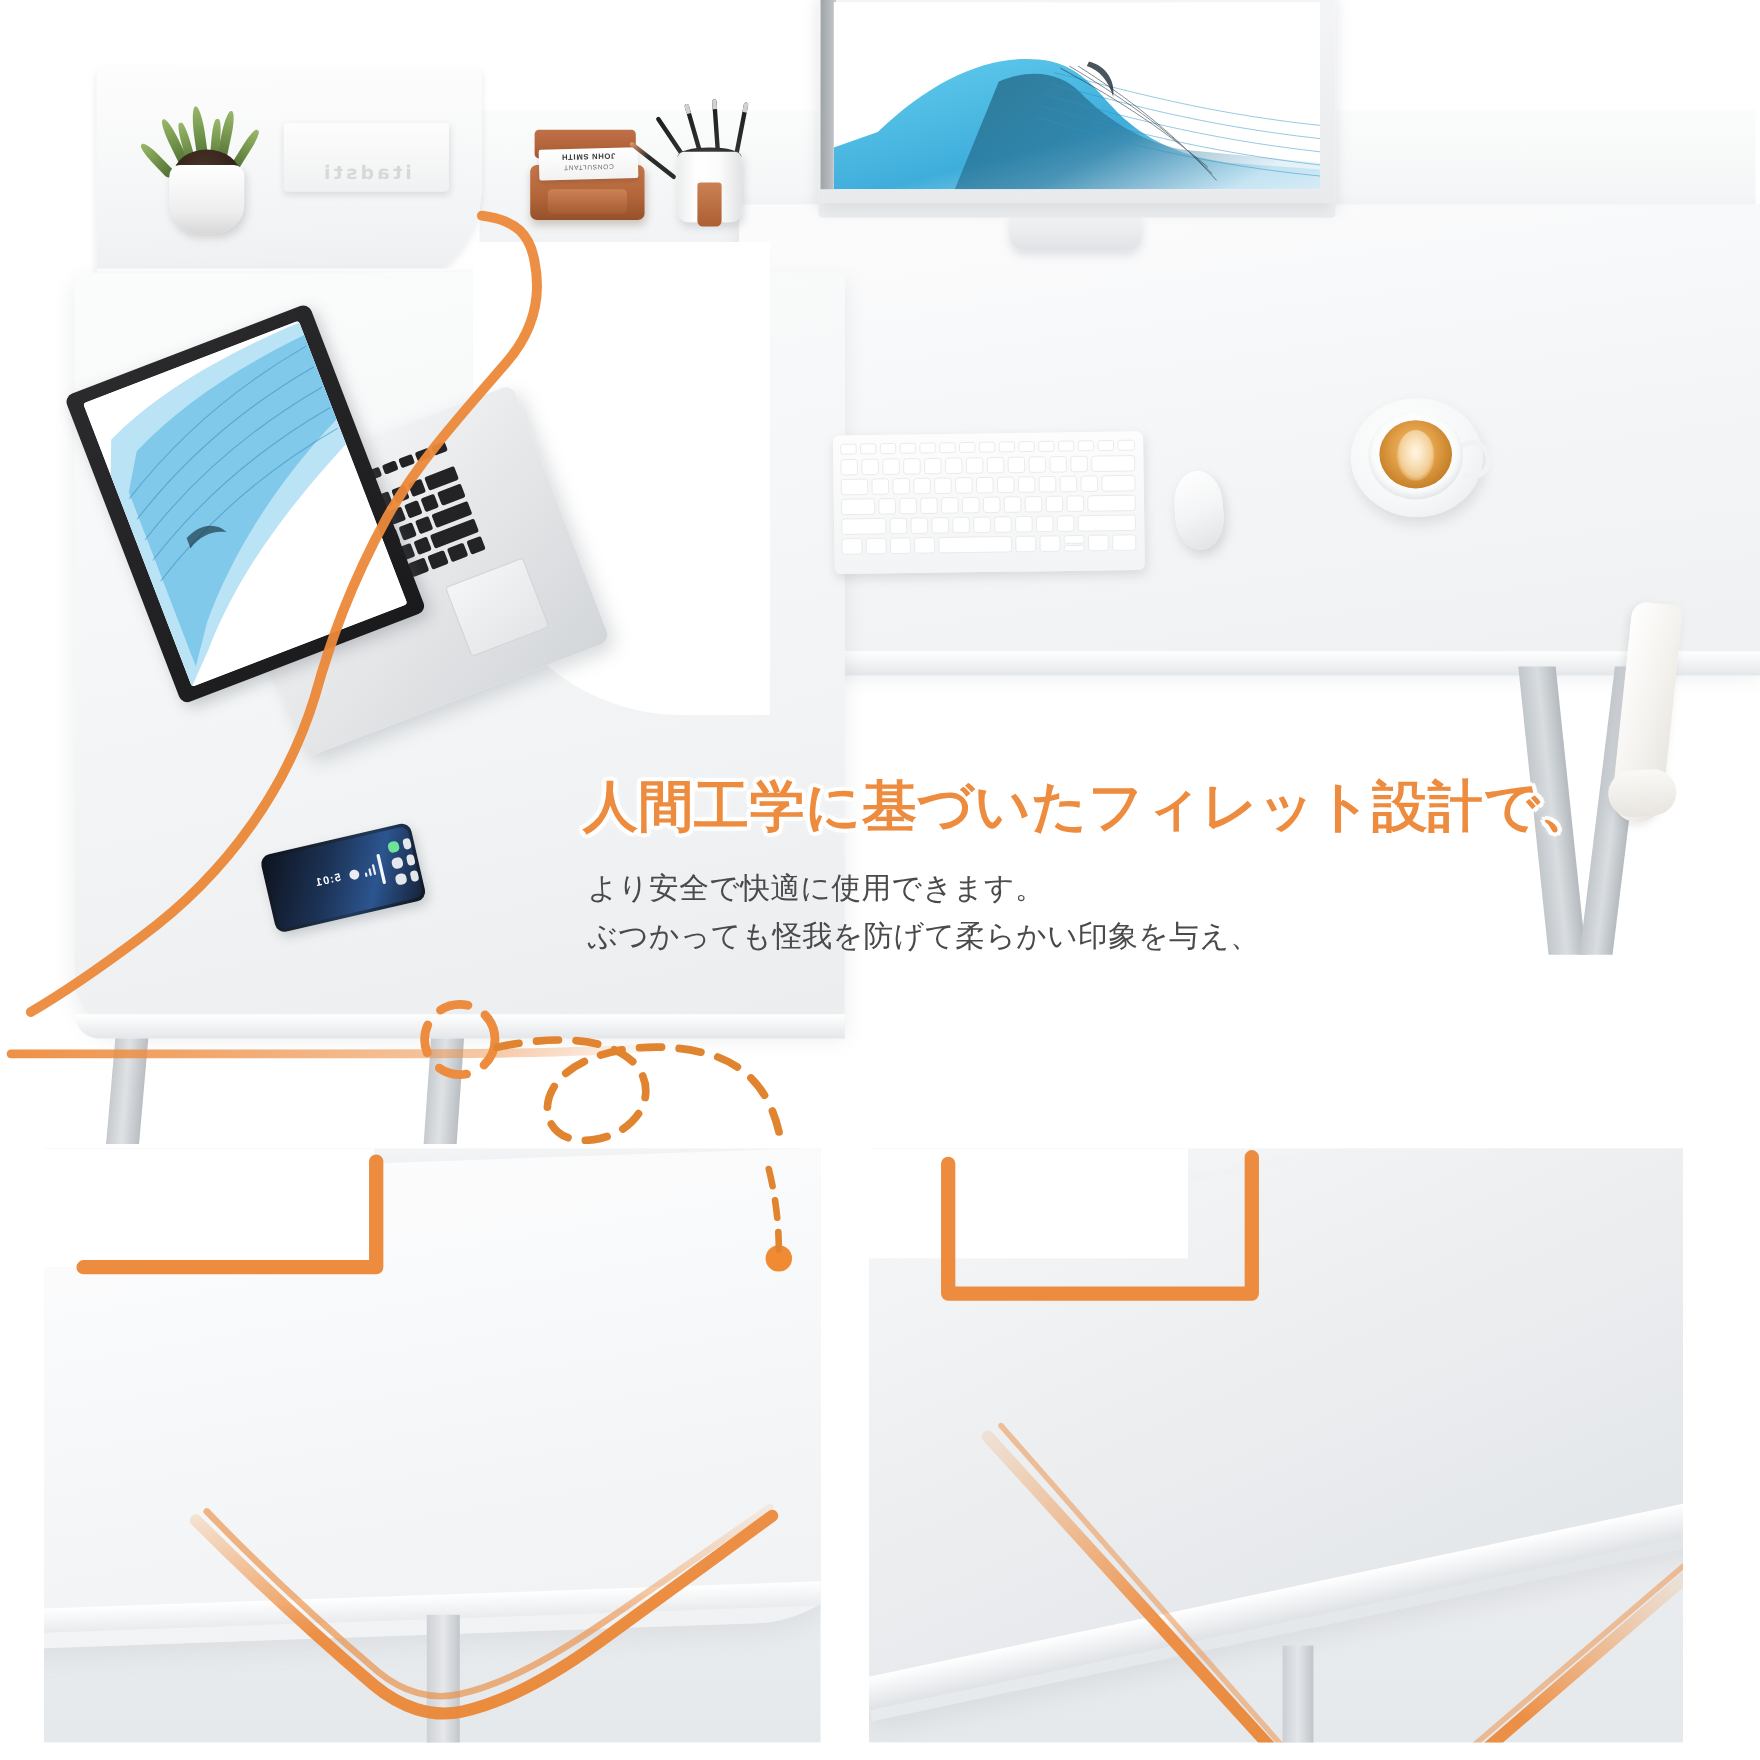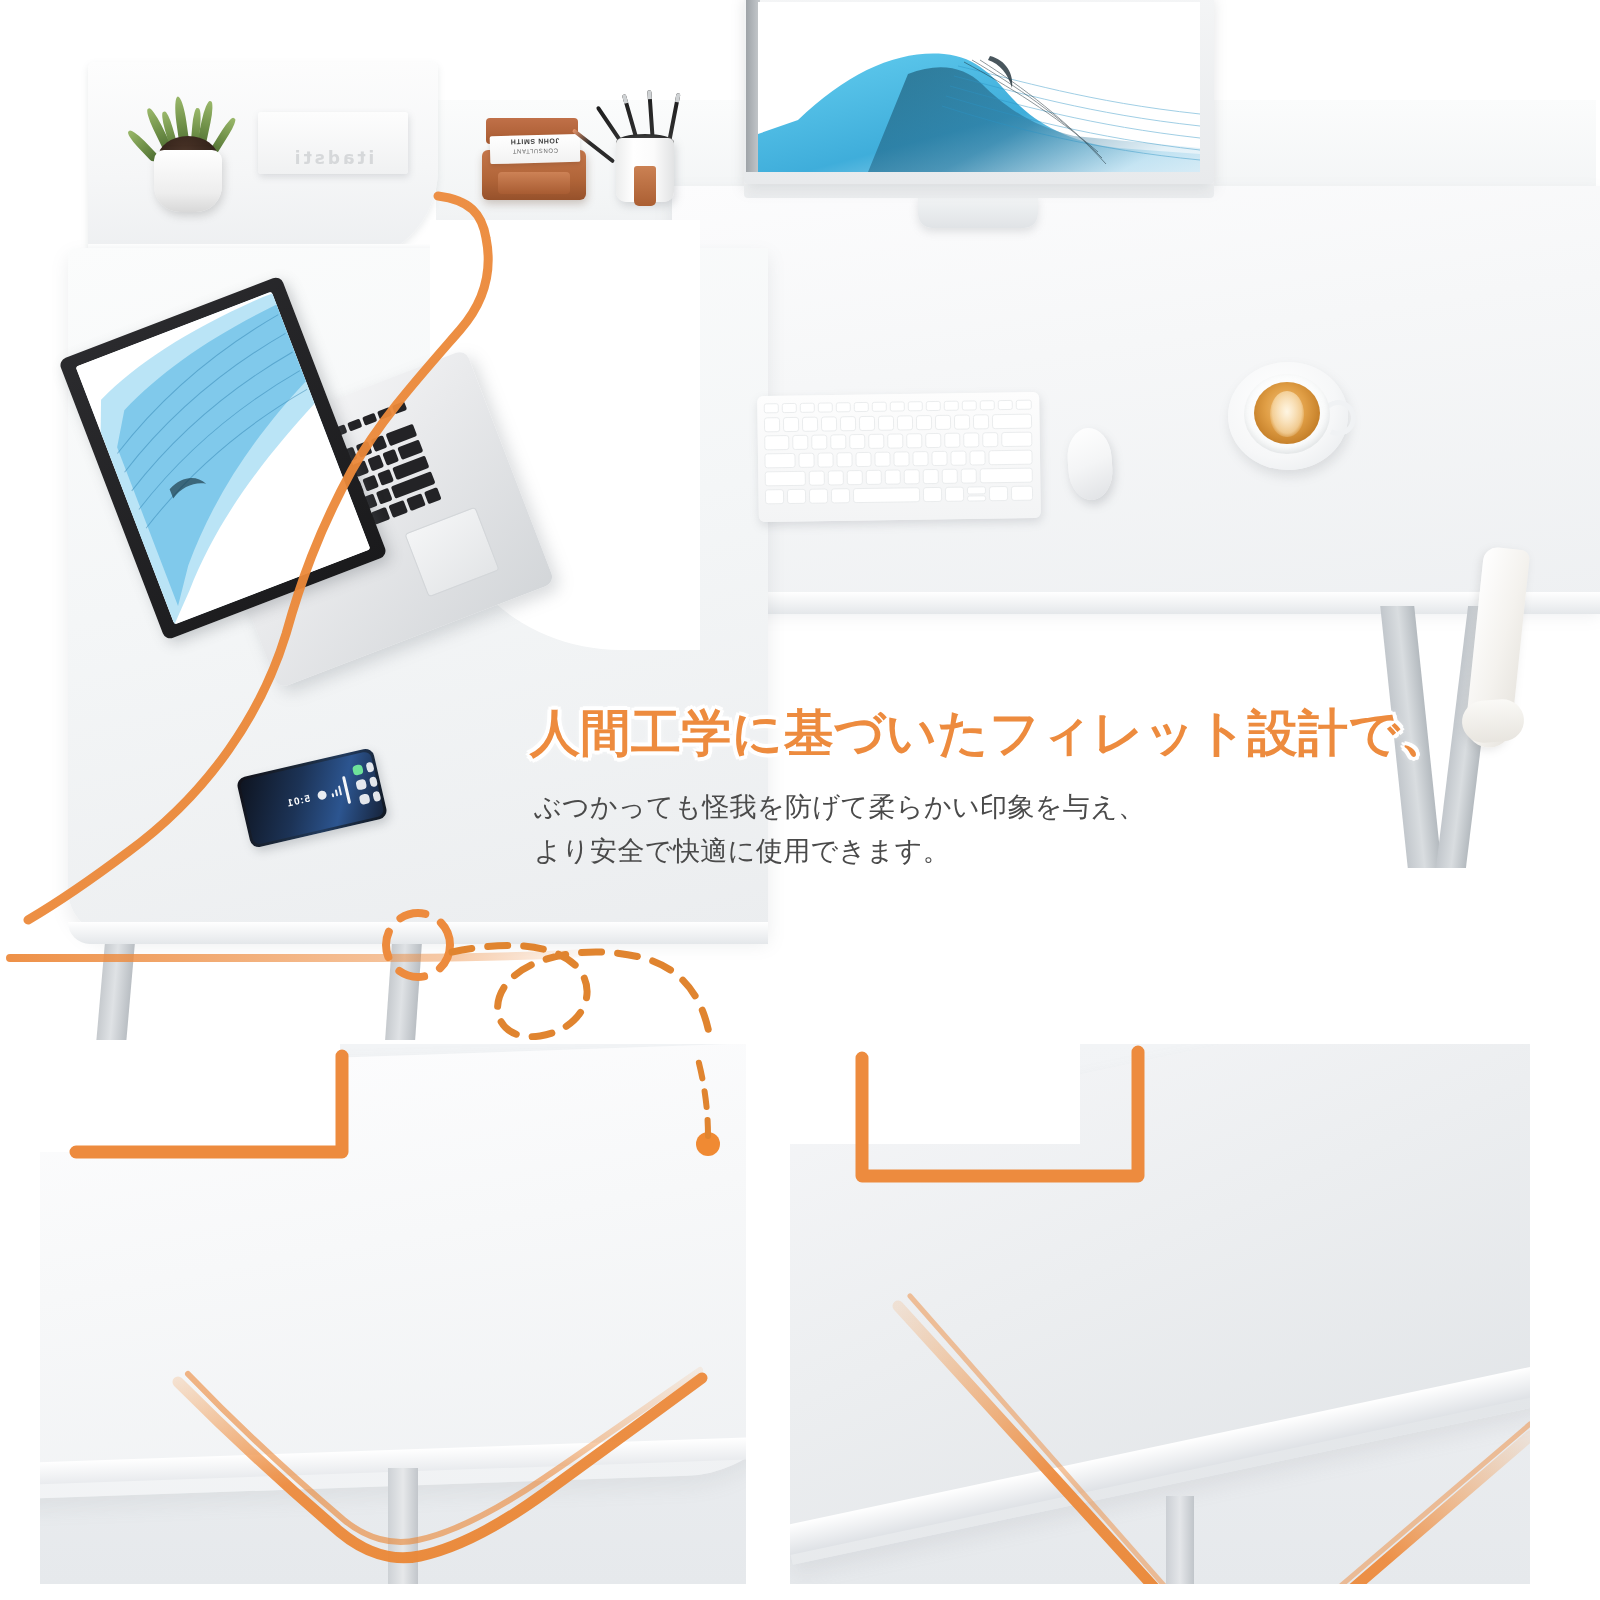--- a/index.html
+++ b/index.html
@@ -720,22 +720,22 @@
       <circle cx="418" cy="945" r="32" fill="none" stroke="#ED8B3E" stroke-width="8" stroke-dasharray="26 18" stroke-linecap="round"></circle>
 
       <path d="M 452 952 C 510 940 556 944 578 968 C 600 994 580 1030 540 1036
                C 500 1042 486 1008 508 982 C 534 952 600 944 650 960
                C 702 978 716 1030 712 1092 C 710 1112 710 1124 710 1132" fill="none" stroke="#E0842F" stroke-width="7" stroke-linecap="round" stroke-dasharray="20 16"></path>
       <circle cx="710" cy="1140" r="13" fill="#F08A33"></circle>
     </svg>
 
     <div class="headline">人間工学に基づいたフィレット設計で、</div>
     <div class="subline">
+      <div>より安全で快適に使用できます。</div>
       <div>ぶつかっても怪我を防げて柔らかい印象を与え、</div>
-      <div>より安全で快適に使用できます。</div>
     </div>
   </div>
 
   <div class="panel pl">
     <div class="slab-round grain-h"></div>
     <div class="slab-round-edge"></div>
     <div class="slab-leg-l"></div>
 
     <div class="cut-l"></div>
 

